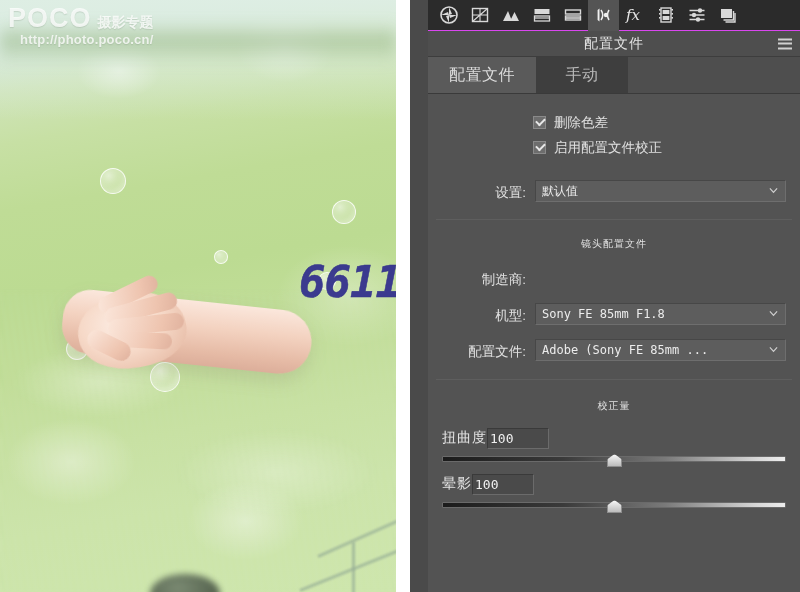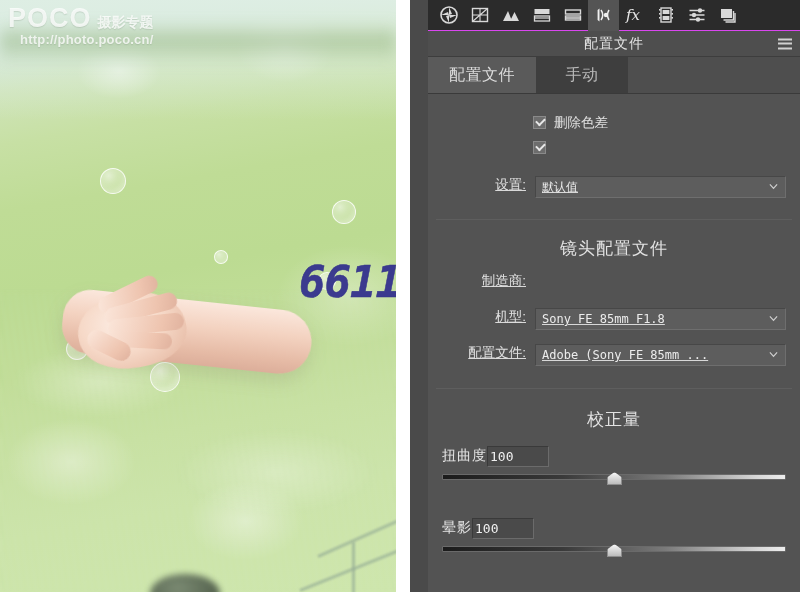--- a/index.html
+++ b/index.html
@@ -253,25 +253,24 @@
     position: absolute;
     left: 2px; top: 1px;
     width: 7px; height: 4px;
     border-left: 2px solid #e8e8e8;
     border-bottom: 2px solid #e8e8e8;
     transform: rotate(-45deg);
   }
   .check-label { font-size: 13.5px; color: #e0e0e0; }
 
   .field-row {
-    display: flex; align-items: flex-start;
+    display: flex; align-items: flex-end;
     gap: 9px;
     margin: 0 14px;
     height: 26px;
-    text-decoration: underline;
   }
   .field-label {
     width: 84px;
     text-align: right;
     font-size: 13.5px;
     color: #e0e0e0;
     flex: 0 0 84px;
   }
   .dropdown {
     flex: 1;
@@ -297,21 +296,21 @@
 
   .divider {
     height: 1px;
     background: #3f3f3f;
     border-bottom: 1px solid #5e5e5e;
     margin: 0 8px;
   }
 
   .section-title {
     text-align: center;
-    font-size: 17px;
+    font-size: 10px;
     color: #e2e2e2;
     letter-spacing: 1px;
   }
 
   .slider-block { margin: 0 14px; }
   .slider-head {
     display: flex; align-items: center; 
     height: 26px;
   }
   .slider-name { font-size: 14px; color: #e4e4e4; letter-spacing: 1px; }
@@ -504,20 +503,21 @@
 
     <div id="panel-body">
 
       <div class="row-check" style="margin-top:17px;">
         <span class="checkbox"></span>
         <span class="check-label">删除色差</span>
       </div>
 
       <div class="row-check" style="margin-top:2px;">
         <span class="checkbox"></span>
+        <span class="check-label">启用配置文件校正</span>
       </div>
 
       <div class="field-row" style="margin-top:17px;">
         <span class="field-label">设置:</span>
         <span class="dropdown">
           <span>默认值</span>
           <svg class="dd-caret" viewBox="0 0 10 10">
               <path d="M1 3 L5 7.5 L9 3" fill="none" stroke="#cfcfcf" stroke-width="1.3"></path>
             </svg>
         </span>
@@ -559,21 +559,21 @@
         <div class="slider-head">
           <span class="slider-name">扭曲度</span>
           <span class="slider-value">100</span>
         </div>
         <div class="slider-track-wrap">
           <div class="slider-track"></div>
           <div class="slider-thumb" style="left:50%;"></div>
         </div>
       </div>
 
-      <div class="slider-block" style="margin-top:28px;">
+      <div class="slider-block" style="margin-top:2px;">
         <div class="slider-head">
           <span class="slider-name">晕影</span>
           <span class="slider-value">100</span>
         </div>
         <div class="slider-track-wrap">
           <div class="slider-track"></div>
           <div class="slider-thumb" style="left:50%;"></div>
         </div>
       </div>
 

